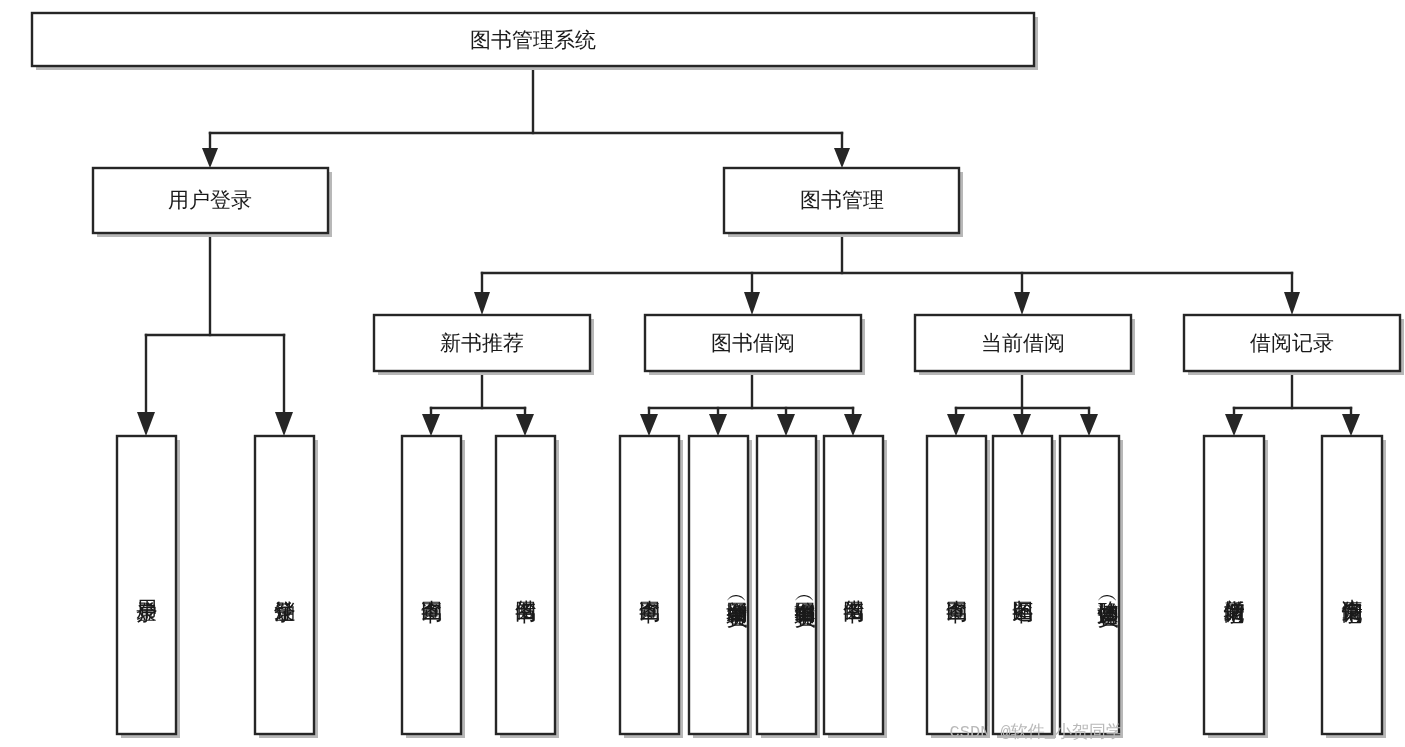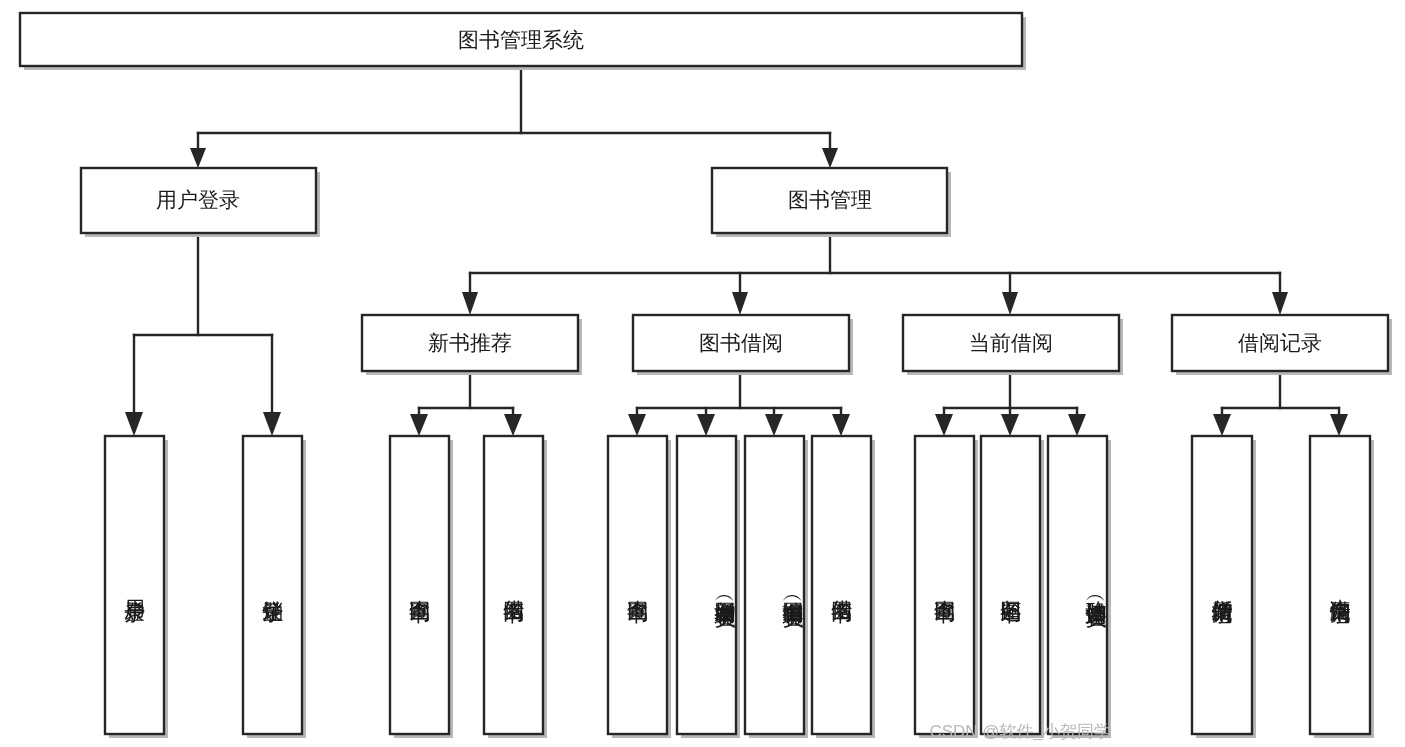--- a/index.html
+++ b/index.html
@@ -12,20 +12,21 @@
     height: 747px;
     font-family: "DejaVu Sans", "Liberation Sans", sans-serif;
     overflow: hidden;
     position: relative;
   }
   #diagram-root {
     position: relative;
     width: 1125px;
     height: 747px;
     background: #ffffff;
+    margin-left: 12px;
   }
   svg#tree-svg {
     position: absolute;
     left: 0;
     top: 0;
     width: 1405px;
     height: 747px;
     display: block;
   }
   .node-box {
@@ -70,21 +71,21 @@
     white-space: nowrap;
     pointer-events: none;
   }
   .vlabel.center-v {
     align-items: center;
   }
   #watermark {
     position: absolute;
     right: 14px;
     bottom: 4px;
-    font-family: Liberation Sans, sans-serif;
+    font-family: Liberation Mono, monospace;
     font-size: 17px;
     color: #b9b9b9;
     white-space: nowrap;
     pointer-events: none;
   }
 </style>
 </head>
 <body>
 
 <div id="diagram-root">

